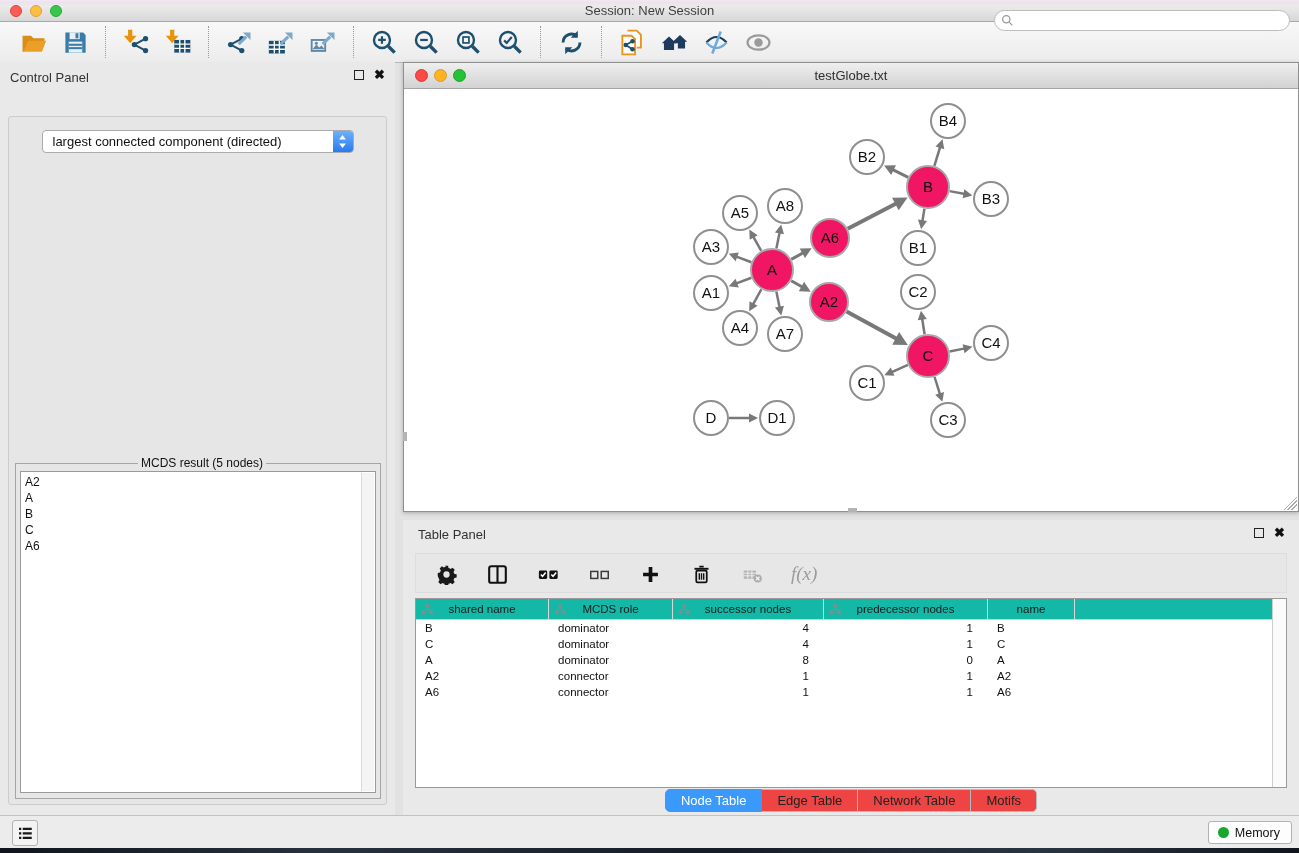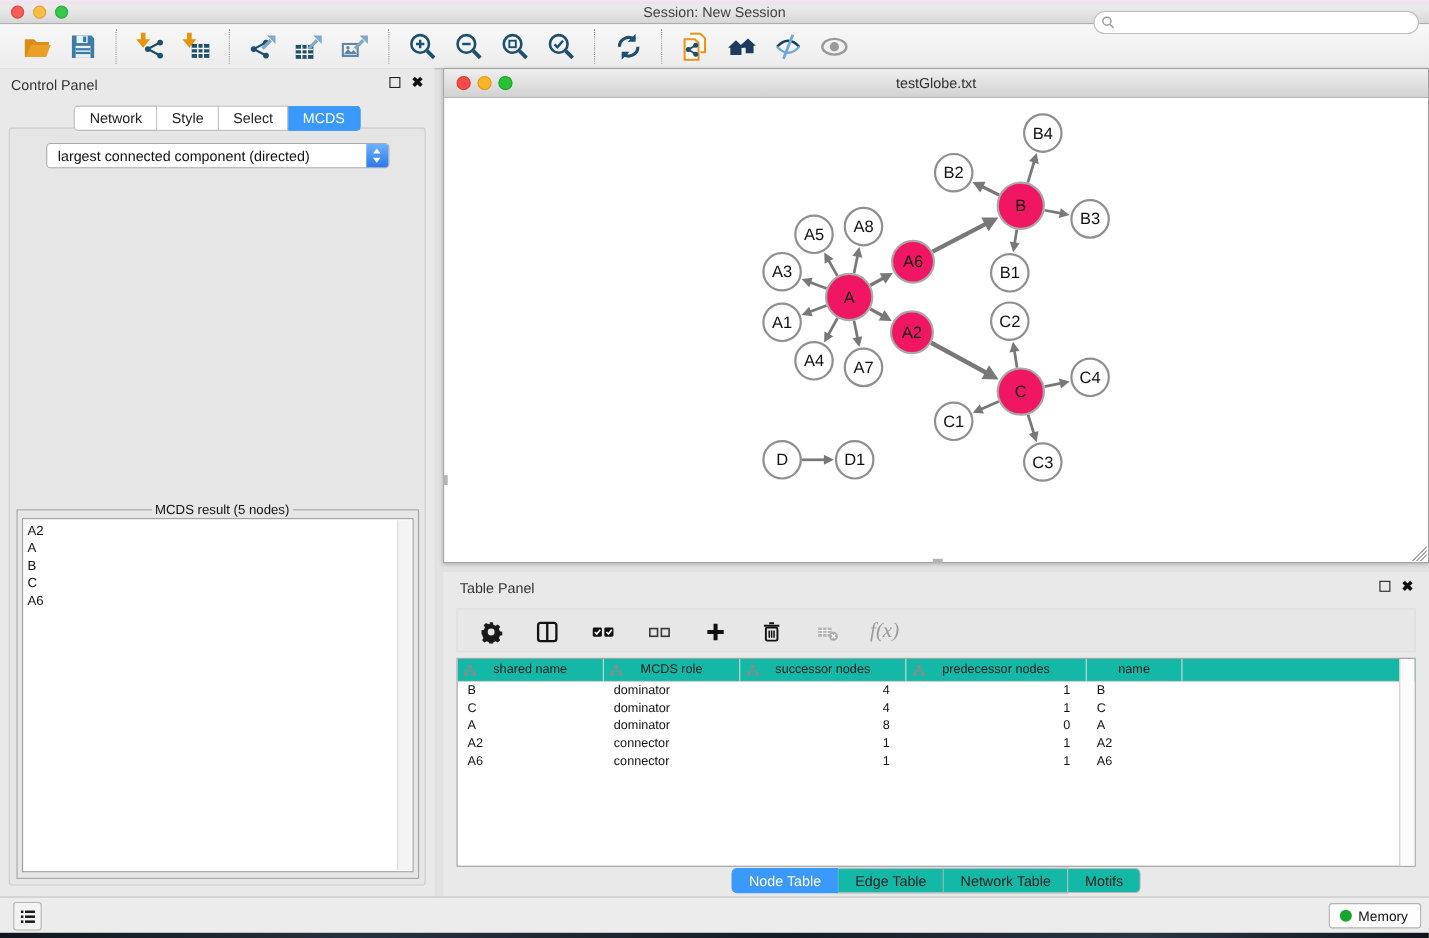--- a/index.html
+++ b/index.html
@@ -93,21 +93,21 @@
   .tp-thead { display:flex; height:21px; background:#14b8a6; border-bottom:1px solid #cfcfcf; }
   .th-cell { position:relative; display:flex; align-items:center; justify-content:center;
     border-right:1px solid #d8d8d8; font-size:11.5px; color:#1a1a1a; flex:none; }
   .th-cell svg { position:absolute; left:5px; width:13px; height:13px; }
   .t-row { display:flex; height:15.9px; align-items:center; }
   .t-cell { flex:none; overflow:hidden; white-space:nowrap; color:#111; }
   .t-cell.left { text-align:left; padding-left:9px; }
   .t-cell.right { text-align:right; padding-right:15px; }
   .tp-scroll { position:absolute; right:0; top:0; bottom:0; width:14px; background:#fbfbfb; border-left:1px solid #ccc; }
   .tp-tabs { position:absolute; left:0; right:0; bottom:3px; display:flex; justify-content:center; }
-  .tp-tab { font-size:13px; height:23px; line-height:21px; padding:0 15px; background:#14b8a6; border:1px solid #b9b9b9; border-left:none; color:#222; }
+  .tp-tab { font-size:13px; height:23px; line-height:21px; padding:0 15px; background:#ef4444; border:1px solid #b9b9b9; border-left:none; color:#222; }
   .tp-tab:first-child { border-left:1px solid #b9b9b9; border-radius:5px 0 0 5px; }
   .tp-tab:last-child { border-radius:0 5px 5px 0; }
   .tp-tab.active { background:#3b99fc; border-color:#3b99fc; color:#fff; }
 
   
   .status-bar { position:absolute; left:0; top:815px; width:1299px; height:33px; background:#ececec; border-top:1px solid #c2c2c2; }
   .list-btn { position:absolute; left:12px; top:4px; width:26px; height:26px; background:#f3f3f3;
     border:1px solid #b2b2b2; border-radius:3px; display:flex; align-items:center; justify-content:center; }
   .list-btn svg { width:18px; height:18px; }
   .memory-btn { position:absolute; right:7px; top:5px; height:23px; background:#fdfdfd; border:1px solid #b2b2b2;
@@ -291,26 +291,20 @@
   </div>
 
   <div class="control-panel">
     <div class="cp-header">
       <span class="cp-title">Control Panel</span>
       <span class="win-icons">
         <span class="ic-float"></span>
         <span class="ic-close">✖</span>
       </span>
     </div>
-    <div class="cp-tabs" id="cp-tabs">
-        <div class="cp-tab">Network</div>
-        <div class="cp-tab">Style</div>
-        <div class="cp-tab">Select</div>
-        <div class="cp-tab active">MCDS</div>
-      </div>
     <div class="cp-body">
       <div class="select">
         <span>largest connected component (directed)</span>
         <span class="stepper">
           <svg width="9" height="15" viewBox="0 0 9 15">
               <path d="M4.5 1l3.4 4.6H1.1z" fill="#fff"></path>
               <path d="M4.5 14L1.1 9.4h6.8z" fill="#fff"></path>
             </svg>
         </span>
       </div>

